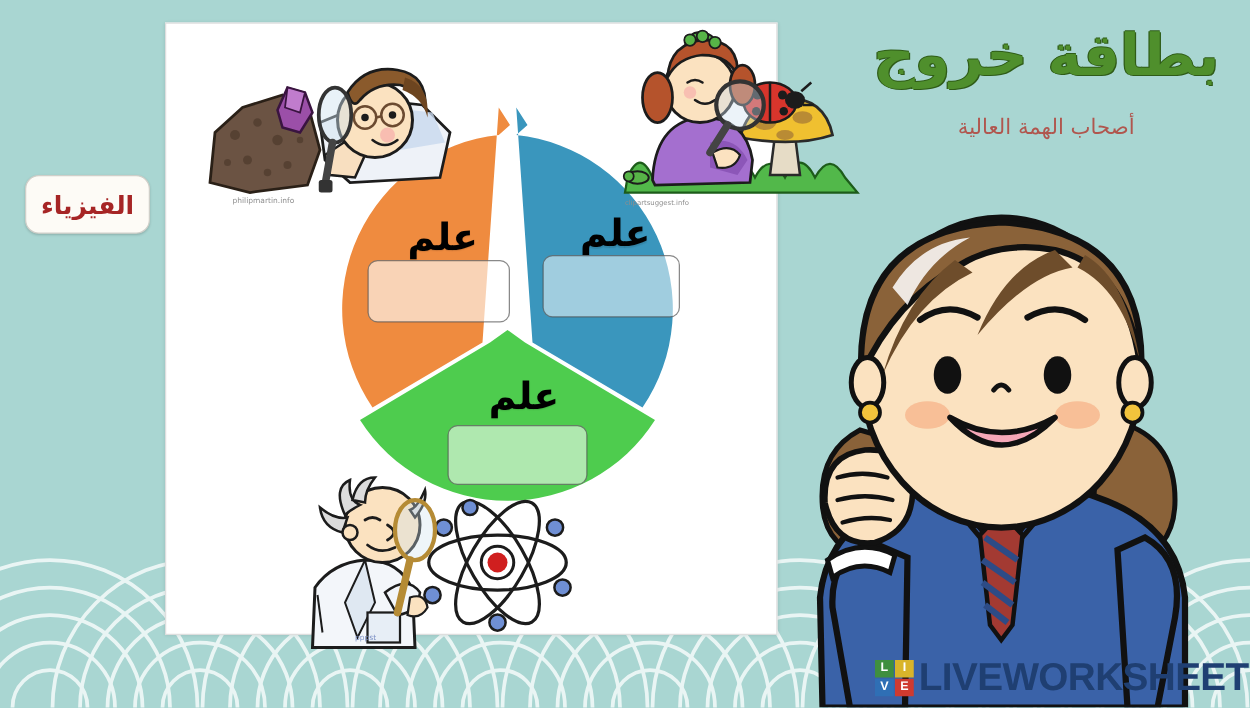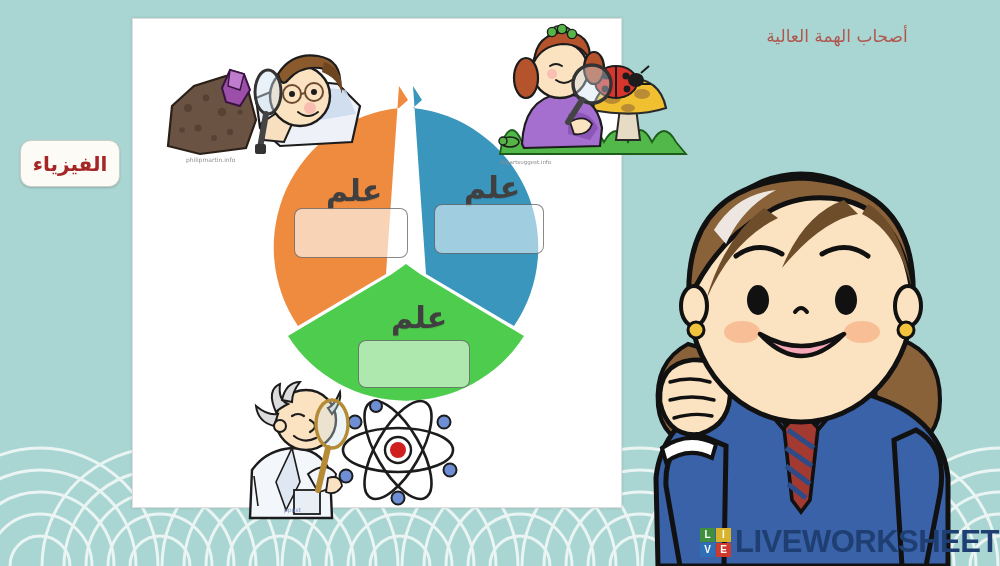--- a/index.html
+++ b/index.html
@@ -44,30 +44,30 @@
   #heading-block {
     position:absolute; right:18px; top:18px; width:290px; z-index:45;
     text-align:center; direction:rtl;
   }
   #main-title {
     font-size:46px; font-weight:bold; color:#4f8f2c;
     text-shadow:1px 1px 0 #2f5c18, -1px 0 0 #2f5c18, 0 -1px 0 #2f5c18;
     line-height:1.15; letter-spacing:1px;
   }
   #sub-title {
-    margin-top:8px; font-size:17px; color:#b0564e;
+    margin-top:21px; font-size:17px; color:#b0564e;
     font-weight:normal;
   }
 
   
   #pie-wrap { position:absolute; left:236px; top:78px; width:340px; height:350px; z-index:20; }
   #pie-wrap svg { display:block; width:100%; height:100%; }
 
   .seg-label {
-    position:absolute; color:#404040; font-size:30px; font-weight:bold;
+    position:absolute; color:#000000; font-size:30px; font-weight:bold;
     direction:rtl; text-shadow:0 1px 1px rgba(0,0,0,.12);
   }
   .drop-box {
     position:absolute; border-radius:8px;
     border:1.6px solid rgba(40,40,40,.55);
     background:rgba(255,255,255,.55);
   }
 
   
   #label-orange { left:90px; top:95px; }
@@ -163,20 +163,21 @@
 
 <div id="worksheet-panel"></div>
 
 <div id="cards-column">
   <div class="drag-card">
     <span>الفيزياء</span>
   </div>
 </div>
 
 <div id="heading-block">
+  <div id="main-title">بطاقة خروج</div>
   <div id="sub-title">أصحاب الهمة العالية</div>
 </div>
 
 <div id="pie-wrap">
   <svg viewBox="0 0 340 350">
 
     <g>
       <path d="M 163 8 L 172 22 L 163 30
                A 140 140 0 0 0 62 248
                L 150 196 Z" fill="#ef8b3f"></path>

